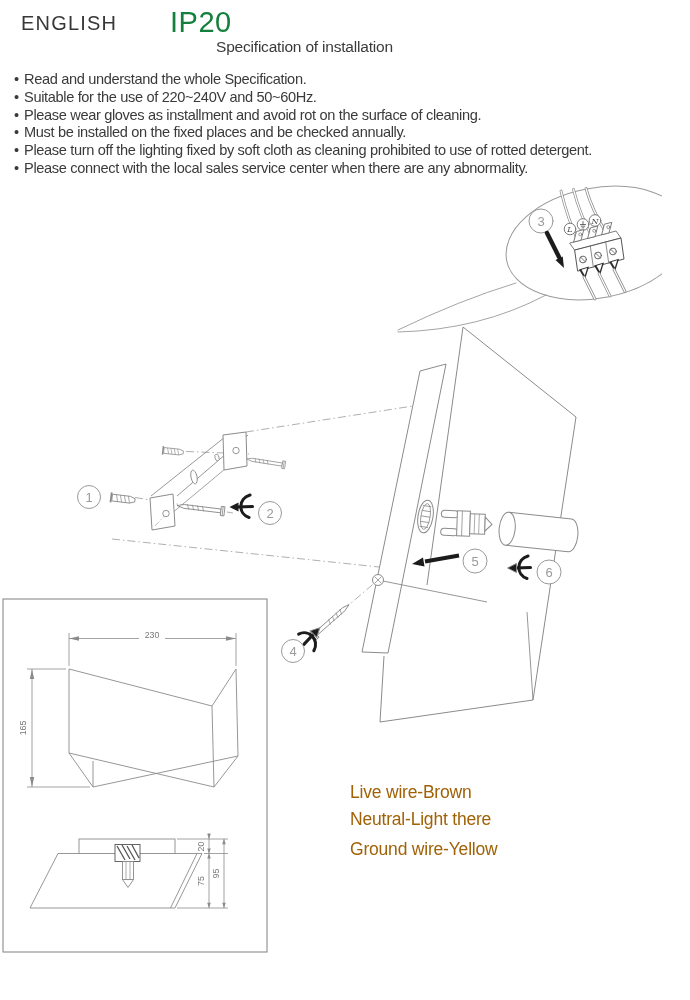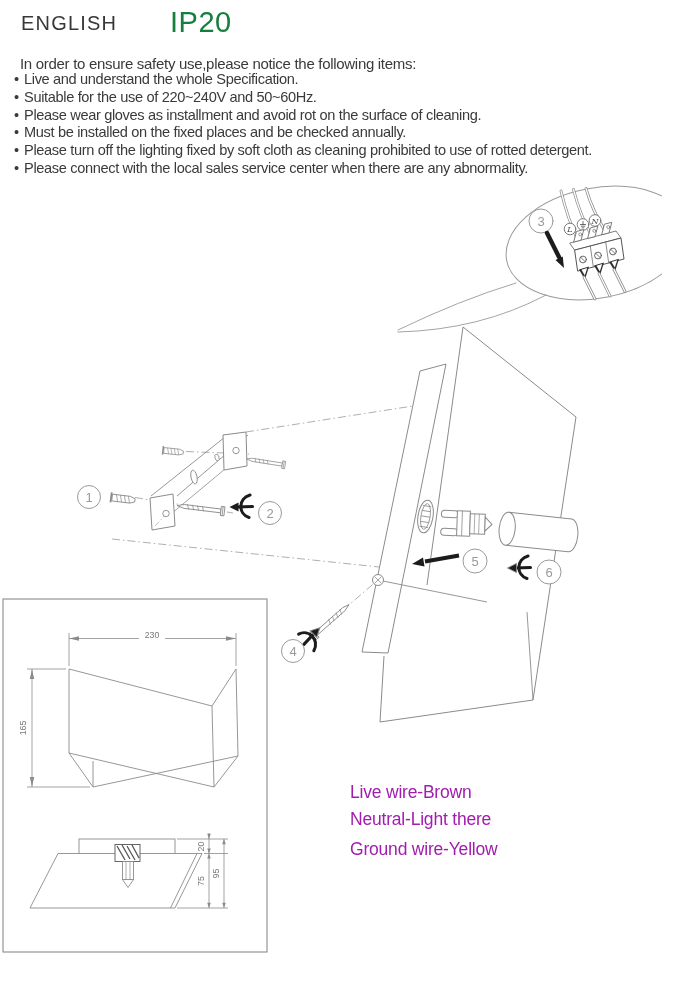--- a/index.html
+++ b/index.html
@@ -6,39 +6,39 @@
   #page{position:relative;width:662px;height:1000px;background:#ffffff;overflow:hidden;
         font-family:"Liberation Sans",sans-serif;color:#3a3a3a;}
   .abs{position:absolute;white-space:nowrap;}
   .english{left:21px;top:12px;font-size:20px;letter-spacing:1.2px;color:#383838;}
   .ip20{left:170px;top:6px;font-size:29px;letter-spacing:0.5px;color:#15803d;}
   .subtitle{left:216px;top:38px;font-size:15.5px;letter-spacing:-0.2px;}
   .intro{left:20px;top:55px;font-size:15px;letter-spacing:-0.3px;}
   .bullets{left:14px;top:71px;font-size:14.6px;letter-spacing:-0.35px;line-height:17.8px;}
   .bullets .row{display:block;}
   .bullets .dot{display:inline-block;width:10px;color:#3a3a3a;}
-  .legend-line{left:350px;font-size:17.5px;letter-spacing:-0.2px;color:#a21caf;}
+  .legend-line{left:350px;font-size:17.5px;letter-spacing:-0.2px;color:#a16207;}
   .footer{left:0;top:954px;width:690px;text-align:center;font-size:19.5px;letter-spacing:0.2px;color:#2e2e2e;}
   svg{position:absolute;left:0;top:0;}
   svg text{font-family:"Liberation Sans",sans-serif;}
   .stepnum{fill:#9a9a9a;font-size:13px;}
   .dimtxt{fill:#787878;font-size:8.8px;}
   .termtxt{fill:#4a4a4a;font-size:8px;font-family:"DejaVu Serif",serif;font-style:italic;}
 </style>
 </head>
 <body>
 
 <div id="page">
 
   <div class="abs english">ENGLISH</div>
   <div class="abs ip20">IP20</div>
-  <div class="abs intro">In order to ensure safety use,please notice the following items:</div>
+  <div class="abs subtitle">Specification of installation</div>
 
   <div class="abs bullets">
-    <span class="row"><span class="dot">•</span><span>Live and understand the whole Specification.</span></span>
+    <span class="row"><span class="dot">•</span><span>Read and understand the whole Specification.</span></span>
     <span class="row"><span class="dot">•</span><span>Suitable for the use of 220~240V and 50~60Hz.</span></span>
     <span class="row"><span class="dot">•</span><span>Please wear gloves as installment and avoid rot on the surface of cleaning.</span></span>
     <span class="row"><span class="dot">•</span><span>Must be installed on the fixed places and be checked annually.</span></span>
     <span class="row"><span class="dot">•</span><span>Please turn off the lighting fixed by soft cloth as cleaning prohibited to use of rotted detergent.</span></span>
     <span class="row"><span class="dot">•</span><span>Please connect with the local sales service center when there are any abnormality.</span></span>
   </div>
 
   <svg width="690" height="1000" viewBox="0 0 690 1000">
     <defs>
       <g id="anchor">

